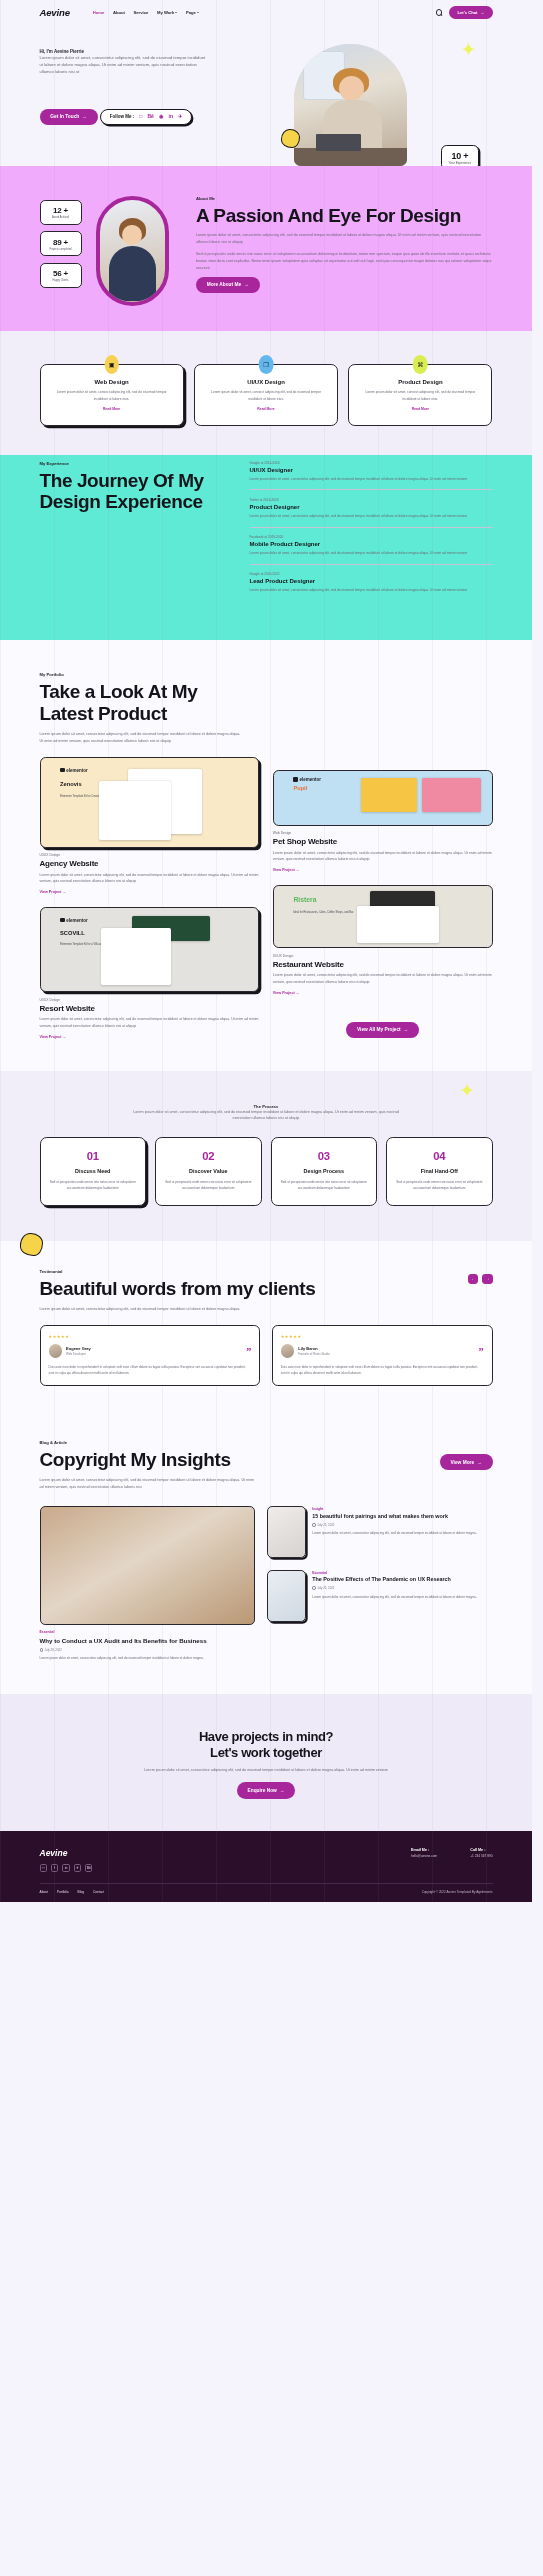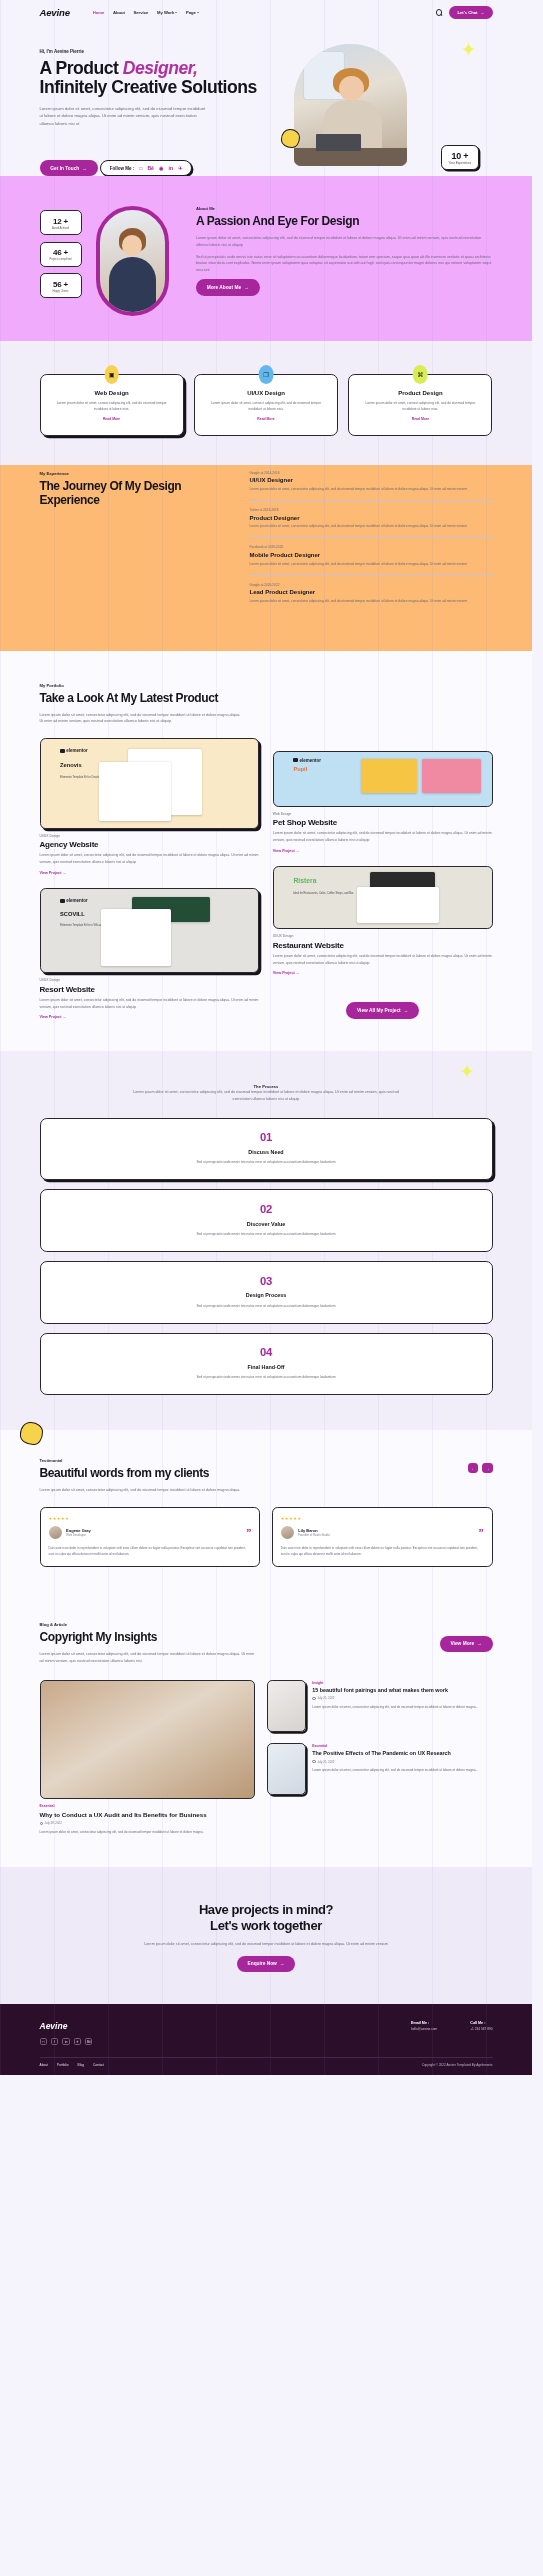--- a/index.html
+++ b/index.html
@@ -91,42 +91,42 @@
   .about-photo { width:85px; position:relative; }
   .ring {
     width:73px;height:110px; border:4px solid #a8269b; border-radius:40px;
     overflow:hidden; position:relative; background:linear-gradient(170deg,#e9eef5,#cdb9a4);
   }
   .ring .p2-head{position:absolute;left:34%;top:25%;width:30%;height:20%;background:#f2cdab;border-radius:50%;}
   .ring .p2-hair{position:absolute;left:29%;top:18%;width:42%;height:23%;background:#8c5b32;border-radius:50% 50% 35% 35%;}
   .ring .p2-body{position:absolute;left:14%;top:46%;width:72%;height:54%;background:#2f3a56;border-radius:23px 23px 0 0;}
   .about-copy { flex:1; }
   .kicker { font-size:4.2px; font-weight:700; color:#26232b; }
-  h2 { font-size:12px; line-height:1.14; font-weight:700; letter-spacing:-0.4px; margin:4px 0 6.2px; }
+  h2 { font-size:19px; line-height:1.14; font-weight:700; letter-spacing:-0.4px; margin:4px 0 6.2px; }
   .body-p { font-size:3.7px; line-height:1.85; color:#6d6a77; margin-bottom:5.1px; }
 
   
   .services { background:#f2eef9; padding:33px 0 29.5px; }
   .svc-row { display:flex; gap:10.2px; }
   .svc {
     flex:1; background:#fff; border:0.6px solid #2a2630; border-radius:6.8px;
     padding:14.7px 9px 12.5px; text-align:center; position:relative;
   }
   .svc.shadow { box-shadow:2.3px 2.3px 0 #17151c; }
   .svc-ic {
     position:absolute; top:-9.6px; left:50%; transform:translateX(-50%);
     width:14.7px;height:19px; border-radius:50%; display:flex; align-items:center;
     justify-content:center; font-size:6.2px; color:#1b1920;
   }
   .svc h3 { font-size:6px; font-weight:700; margin-bottom:4px; }
   .svc p { font-size:3.3px; line-height:1.95; color:#6d6a77; }
   .readmore { font-size:3.4px; font-weight:700; color:#a8269b; display:inline-block; margin-top:4.5px; text-decoration:none; }
 
   
-  .exper { background:#fdba74; padding:5.7px 0 32px; }
+  .exper { background:#5eead4; padding:5.7px 0 32px; }
   .exp-flex { display:flex; gap:23px; }
   .exp-left { width:187px; }
   .exp-list { flex:1; }
   .exp-item { padding:0 0 7.4px; border-bottom:0.6px solid #c9c3d8; margin-bottom:7.4px; }
   .exp-item:last-child{border-bottom:none;}
   .exp-when { font-size:3.2px; color:#6d6a77; }
   .exp-role { font-size:6px; font-weight:700; margin:2.3px 0 2.8px; }
   .exp-desc { font-size:3.3px; line-height:1.9; color:#6d6a77; }
 
   
@@ -148,21 +148,21 @@
   .pf-cat { font-size:3.4px; color:#6d6a77; margin-top:5.1px; }
   .pf-title { font-size:8px; font-weight:700; margin:2.3px 0 3.4px; letter-spacing:-0.2px; }
   .pf-desc { font-size:3.5px; line-height:1.9; color:#6d6a77; }
   .pf-link { font-size:3.7px; font-weight:700; color:#a8269b; text-decoration:none; display:inline-block; margin-top:4px;}
   .centerbtn { text-align:center; margin-top:13.6px; }
 
   
   .process { background:#f2eef9; padding:33px 0 35px; position:relative; }
   .center { text-align:center; }
   .center .body-p { width:266px; margin:0 auto 0; }
-  .proc-row { display:flex; gap:9px; margin-top:14.7px;flex-direction:column; }
+  .proc-row { display:flex; gap:9px; margin-top:14.7px; }
   .proc { flex:1; background:#fff; border:0.6px solid #2a2630; border-radius:6.8px; padding:12.5px 6.8px 13.6px; text-align:center; }
   .proc.shadow { box-shadow:2.3px 2.3px 0 #17151c; }
   .proc-num { font-size:11.3px; font-weight:700; color:#a8269b; letter-spacing:-0.3px; }
   .proc-t { font-size:5.4px; font-weight:700; margin:5.7px 0 4.5px; }
   .proc-d { font-size:3.2px; line-height:2; color:#6d6a77; }
 
   
   .testi { background:#fbfaff; padding:28px 0 29.5px; position:relative; }
   .arrows { position:absolute; right:0; top:4.5px; display:flex; gap:4px; }
   .arrow { width:10.2px;height:10.2px;border-radius:3.4px;background:#a8269b;color:#fff;display:flex;align-items:center;justify-content:center;font-size:4.5px;cursor:pointer;}
@@ -249,24 +249,20 @@
           <span>→</span>
         </button>
     </div>
   </header>
 
   <section class="sec hero">
     <div class="wrap">
       <div class="hero-flex">
         <div class="hero-left">
           <div class="eyebrow">Hi, I'm Aevine Pierrie</div>
-          <h1 class="hero-title">
-            <span>A Product </span><em>Designer,</em><br>
-            <span>Infinitely Creative Solutions</span>
-          </h1>
           <p class="lead">Lorem ipsum dolor sit amet, consectetur adipiscing elit, sed do eiusmod tempor incididunt ut labore et dolore magna aliqua. Ut enim ad minim veniam, quis nostrud exercitation ullamco laboris nisi ut</p>
           <button class="btn lg">
               <span>Get In Touch</span>
               <span>→</span>
             </button>
           <div class="follow">
             <span class="follow-label">Follow Me :</span>
             <span class="soc">
               <span>□</span>
               <span>Bē</span>
@@ -300,21 +296,21 @@
   <section class="sec about">
     <div class="grid-bg"></div>
     <div class="wrap">
       <div class="about-flex">
         <div class="stats">
           <div class="stat">
             <div class="stat-num">12 +</div>
             <div class="stat-lbl">Award Achived</div>
           </div>
           <div class="stat">
-            <div class="stat-num">46 +</div>
+            <div class="stat-num">89 +</div>
             <div class="stat-lbl">Projects completed</div>
           </div>
           <div class="stat">
             <div class="stat-num">56 +</div>
             <div class="stat-lbl">Happy Clients</div>
           </div>
         </div>
         <div class="about-photo">
           <div class="ring">
               <div class="p2-hair"></div>

